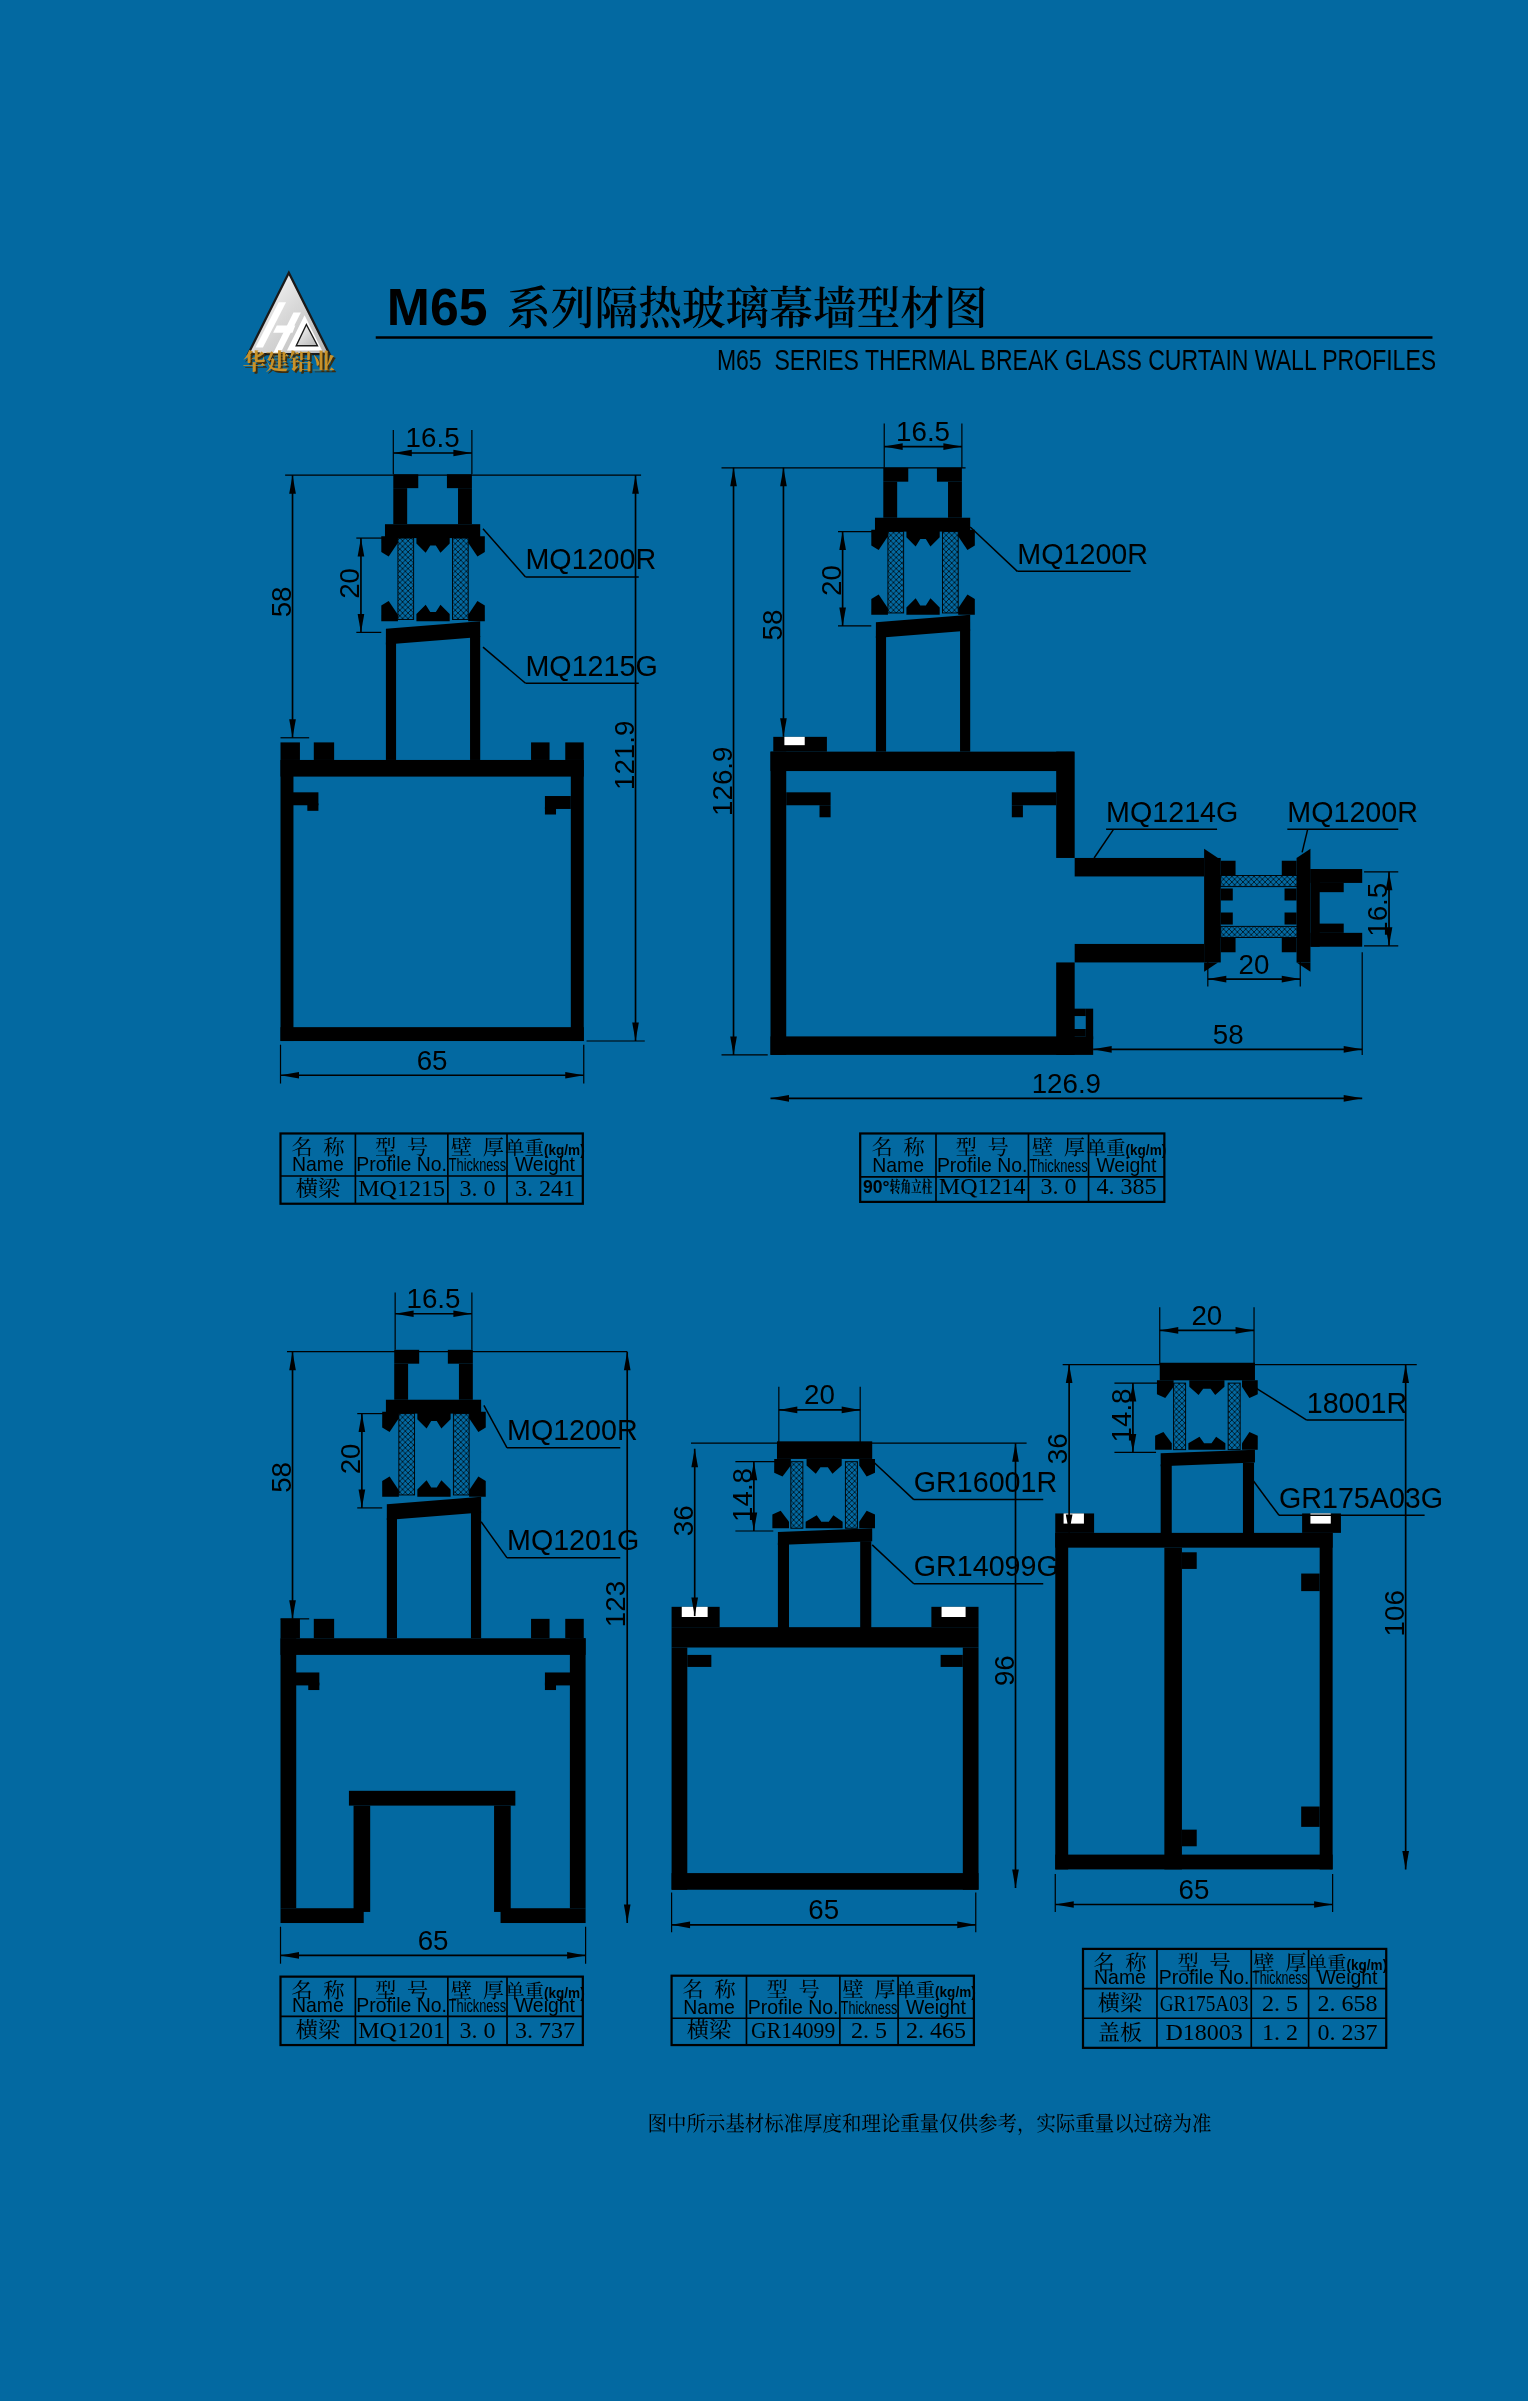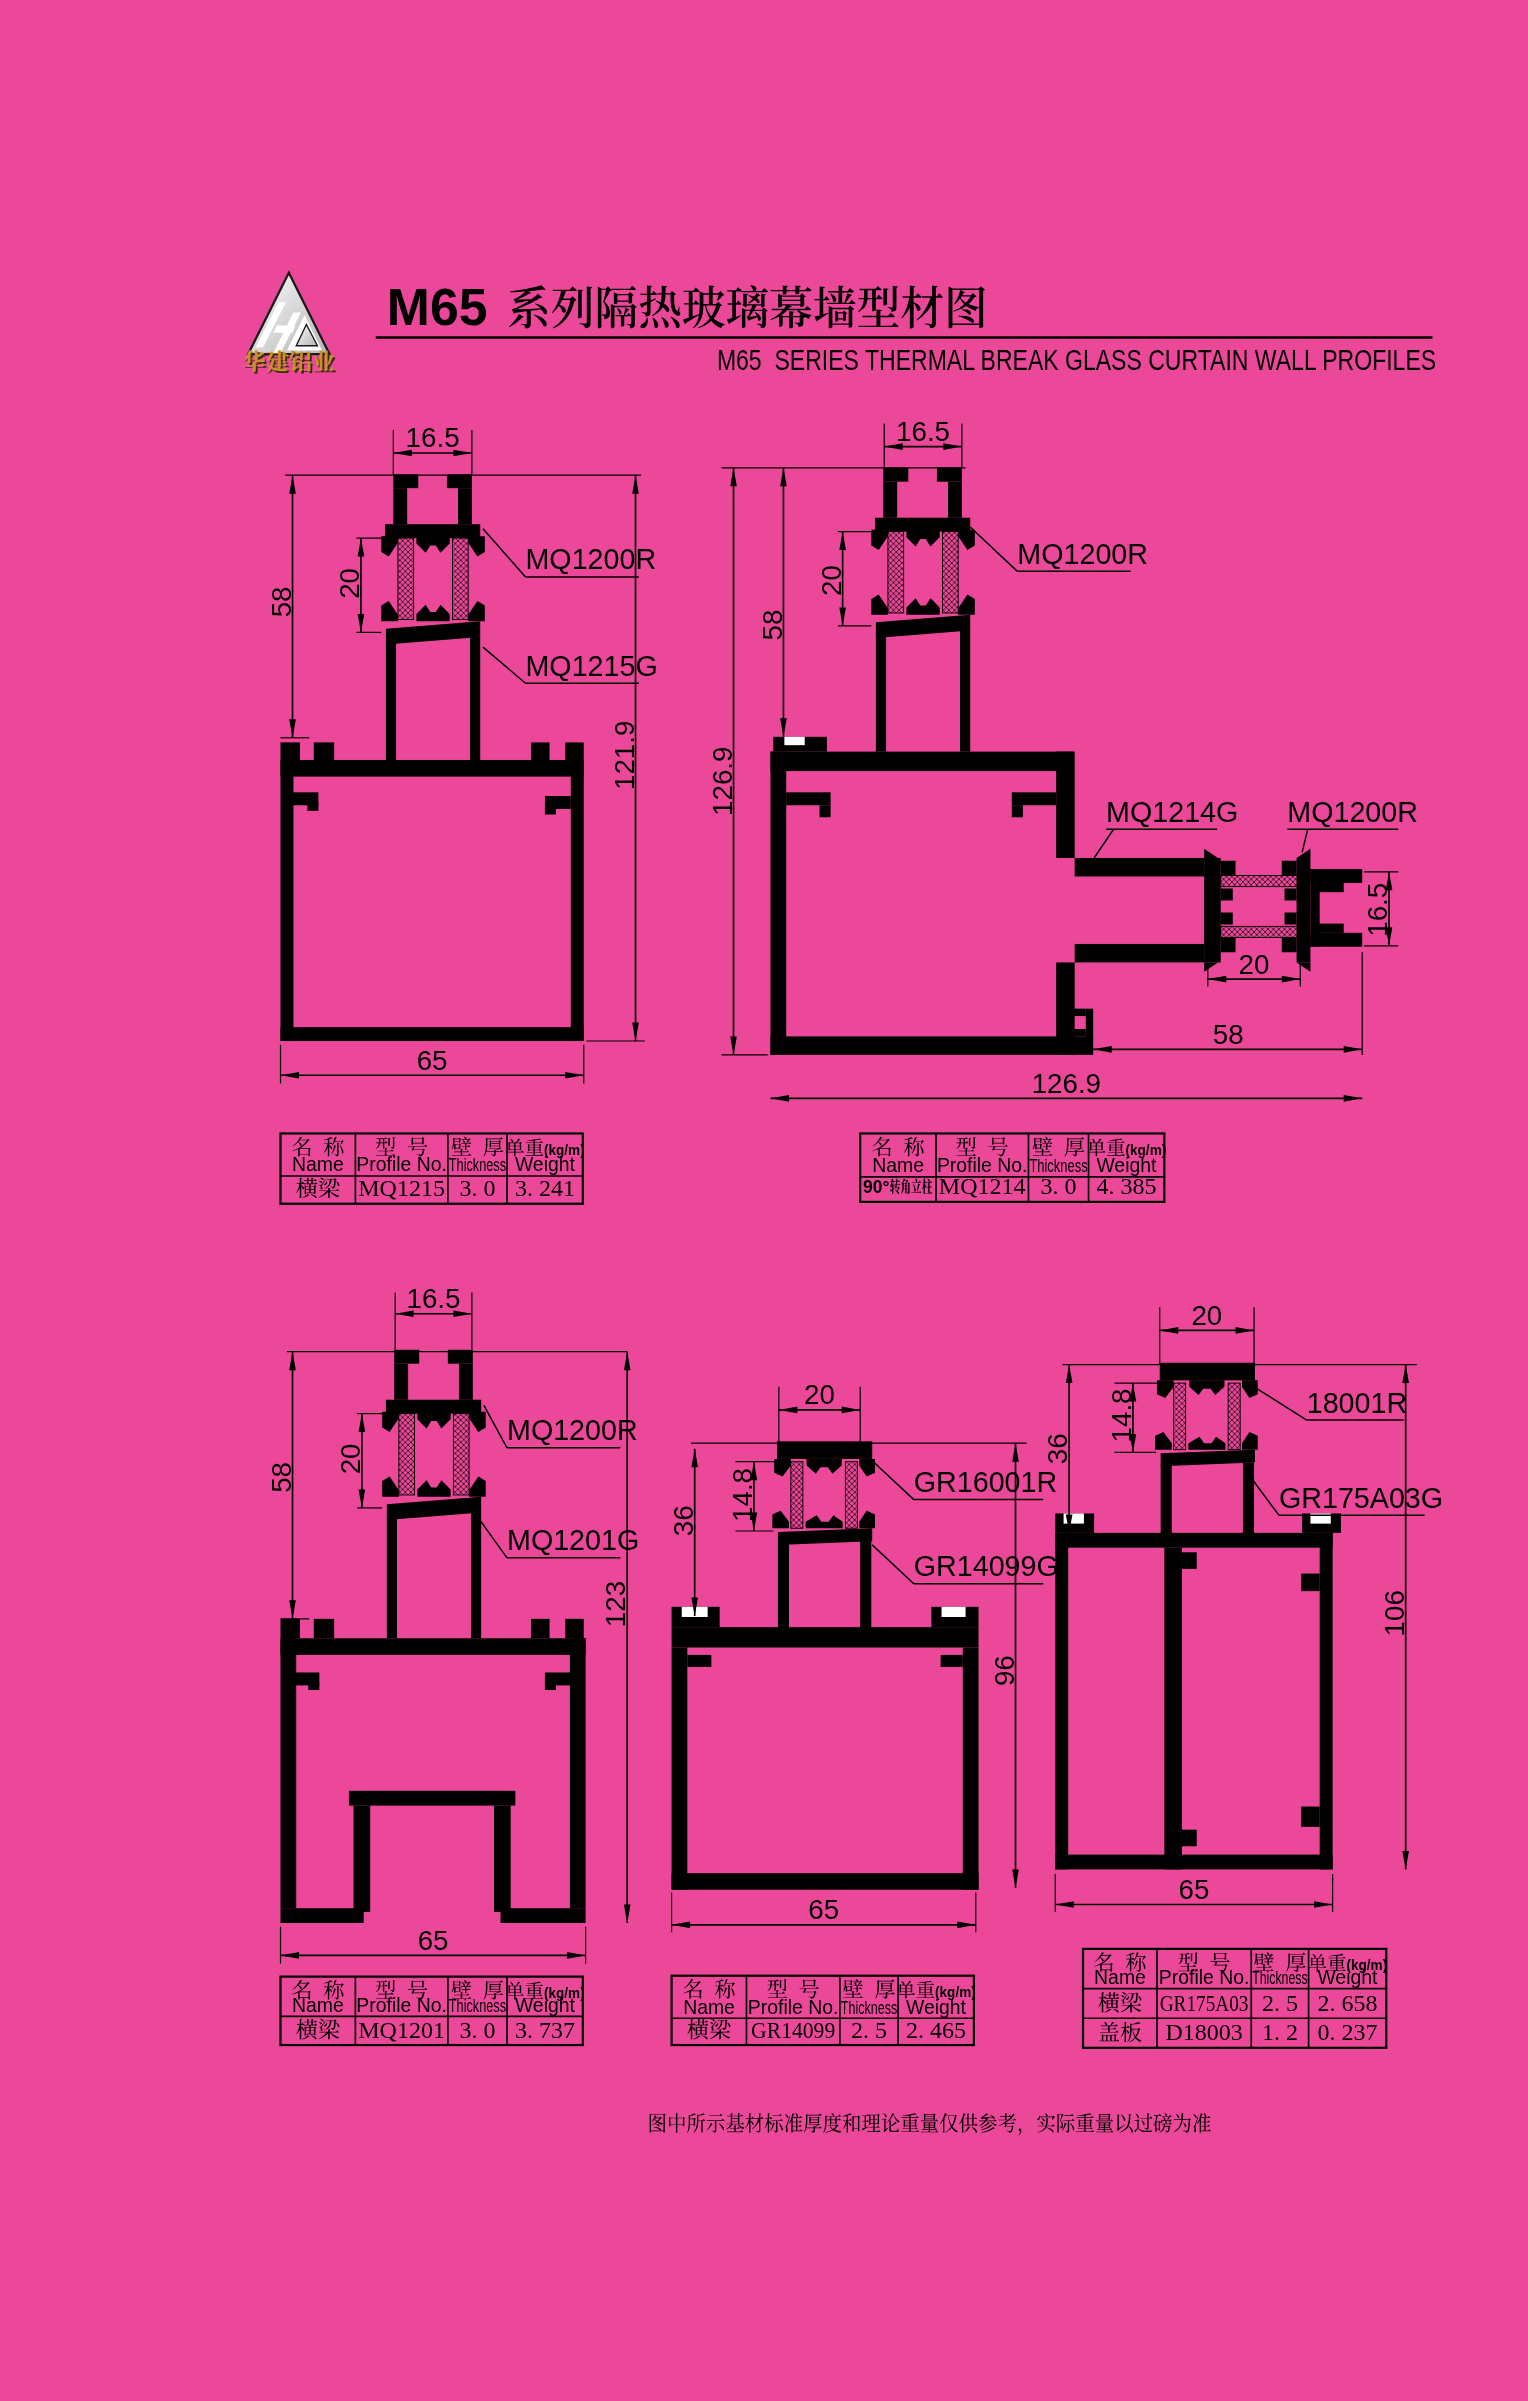--- a/index.html
+++ b/index.html
@@ -1,15 +1,15 @@
 <!DOCTYPE html>
 <html style="font-size:15px"><head><meta charset="utf-8">
 <style>
 html,body{margin:0;padding:0;background:#fff;}
-#page{width:1529px;height:2401px;position:relative;background:#ec4899;overflow:hidden;}
+#page{width:1529px;height:2401px;position:relative;background:#0369a1;overflow:hidden;}
 text{fill:#000;}
 </style></head>
 <body>
 <div id="page">
 <svg width="1529" height="2401" viewBox="0 0 1653 2597">
 <defs>
 <pattern id="xh" patternUnits="userSpaceOnUse" width="6" height="6">
 <path d="M0,6 L6,0 M0,0 L6,6" stroke="#000" stroke-width="0.75" fill="none"></path>
 </pattern>
 <linearGradient id="metal" x1="0" y1="0" x2="1" y2="1">

